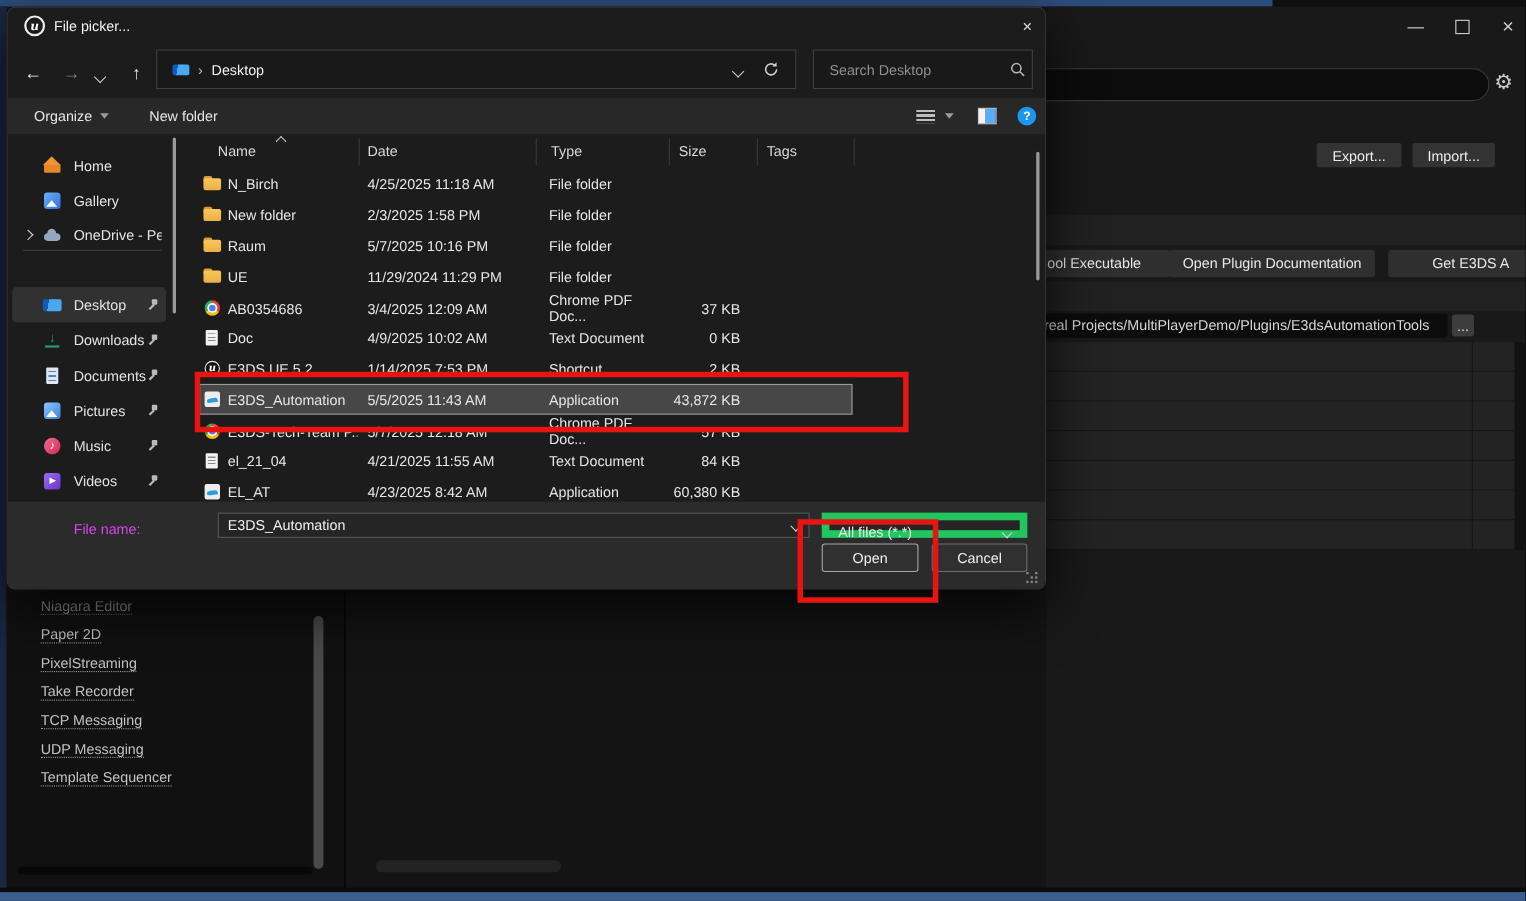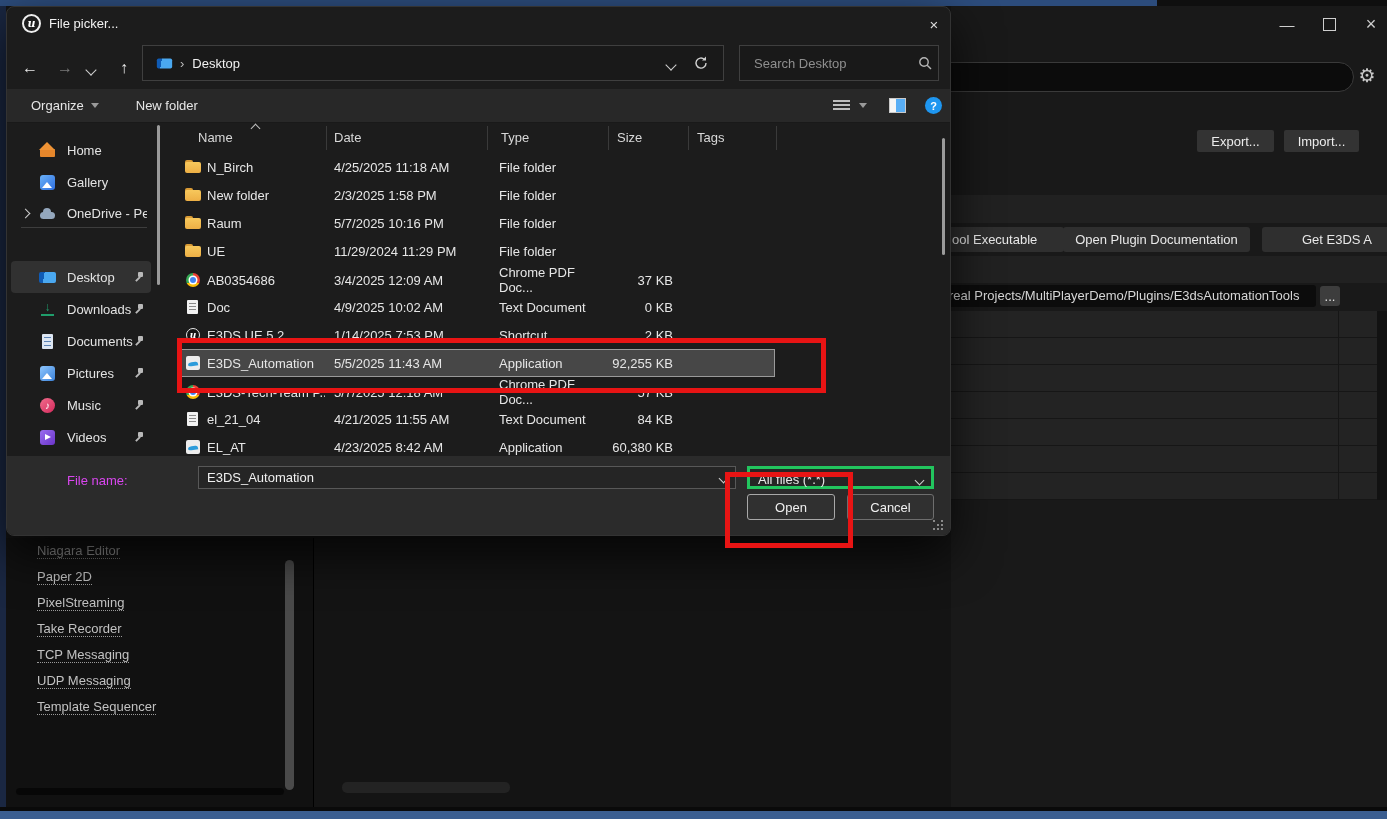--- a/index.html
+++ b/index.html
@@ -133,21 +133,21 @@
       font-family:"DejaVu Serif",serif;font-style:italic;font-weight:bold;font-size:9px;}
   .i-application::before{content:"";position:absolute;inset:1px;background:#ededed;border-radius:2px;}
   .i-application::after{content:"";position:absolute;left:3px;top:7px;width:10px;height:4px;background:#2d9cdb;
       border-radius:60% 40% 50% 50%/100% 100% 0 60%;transform:rotate(-8deg);}
 
   
   #dlg-footer{left:0;top:449px;width:943px;height:80px;background:#2b2b2b;}
   #fn-label{position:absolute;left:60px;top:17px;width:126px;text-align:left;color:#d946ef;}
   #fn-input-wrap{position:absolute;left:191px;top:10px;width:538px;height:23px;border:1px solid #585858;background:#252525;box-sizing:border-box;}
   #fn-input{background:transparent;border:none;outline:none;color:#f0f0f0;font-family:"Liberation Sans",sans-serif;font-size:13px;width:480px;margin:2px 0 0 6px;}
-  #ft-select{position:absolute;left:740px;top:10px;width:187px;height:23px;border:3px solid #22c55e;background:#252525;box-sizing:border-box;color:#e8e8e8;line-height:21px;padding-left:8px;}
+  #ft-select{position:absolute;left:740px;top:10px;width:187px;height:23px;border:7px solid #22c55e;background:#252525;box-sizing:border-box;color:#e8e8e8;line-height:21px;padding-left:8px;}
   .dd-chev{position:absolute;right:8px;top:8px;width:6px;height:6px;border-width:1.2px;}
   .dlg-btn{position:absolute;top:38px;height:26px;background:#303030;border-radius:3px;display:grid;place-items:center;color:#f0f0f0;box-sizing:border-box;}
   #btn-open{left:740px;width:88px;border:1px solid #a8a8a8;}
   #btn-cancel{left:840px;width:87px;border:1px solid #6e6e6e;}
   #grip{position:absolute;left:926px;top:64px;width:12px;height:12px;}
   #grip::before{content:"";position:absolute;left:0;top:0;width:2px;height:2px;background:#8a8a8a;
      box-shadow:8px 0 #8a8a8a,8px 4px #8a8a8a,8px 8px #8a8a8a,4px 4px #8a8a8a,4px 8px #8a8a8a,0 8px #8a8a8a;}
 
   
   .redbox{position:absolute;border-style:solid;border-width:5px;z-index:40;background:transparent;}
@@ -400,21 +400,21 @@
           <span class="c-size">2 KB</span>
           <span class="c-tags"></span>
         </div>
         <div class="frow sel">
           <span class="c-name">
             <span class="fic i-application"></span>
             <span>E3DS_Automation</span>
           </span>
           <span class="c-date">5/5/2025 11:43 AM</span>
           <span class="c-type">Application</span>
-          <span class="c-size">92,255 KB</span>
+          <span class="c-size">43,872 KB</span>
           <span class="c-tags"></span>
         </div>
         <div class="frow">
           <span class="c-name">
             <span class="fic i-chrome"></span>
             <span>E3DS-Tech-Team P...</span>
           </span>
           <span class="c-date">5/7/2025 12:18 AM</span>
           <span class="c-type">Chrome PDF Doc...</span>
           <span class="c-size">57 KB</span>

